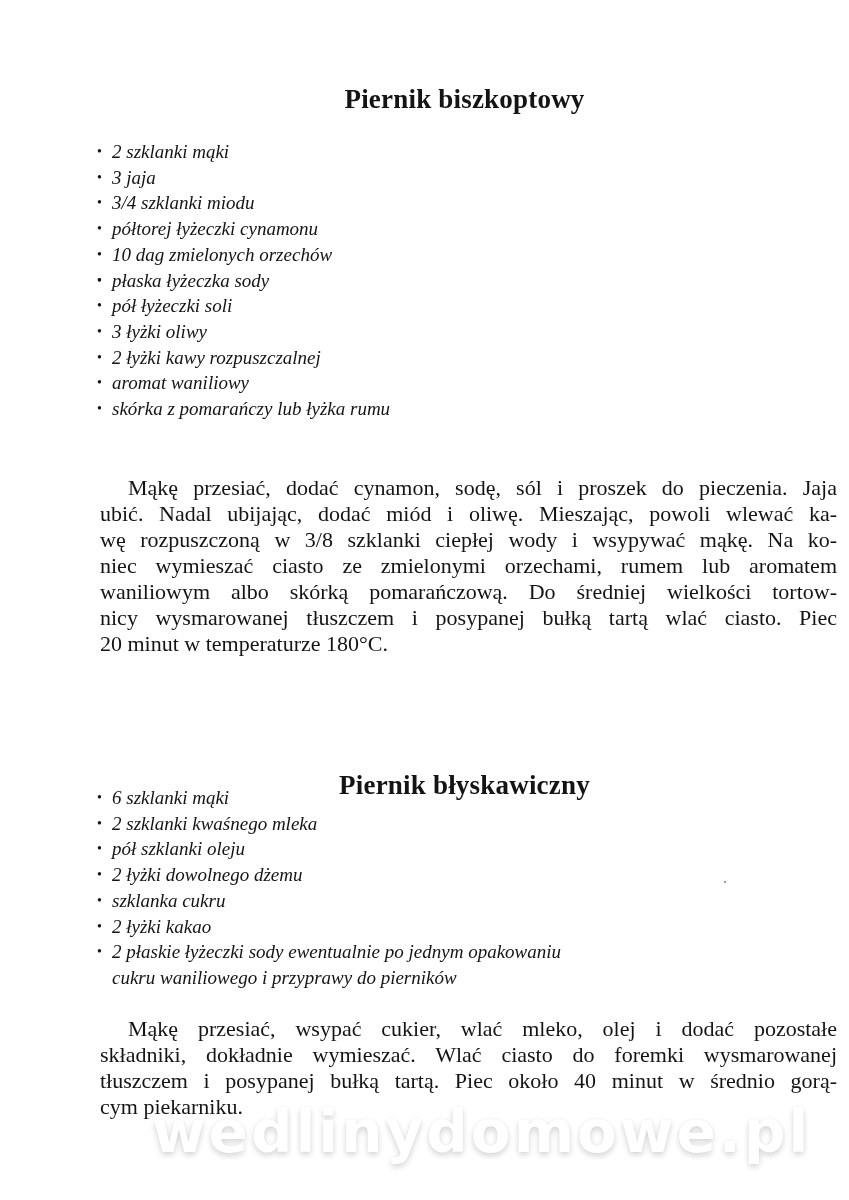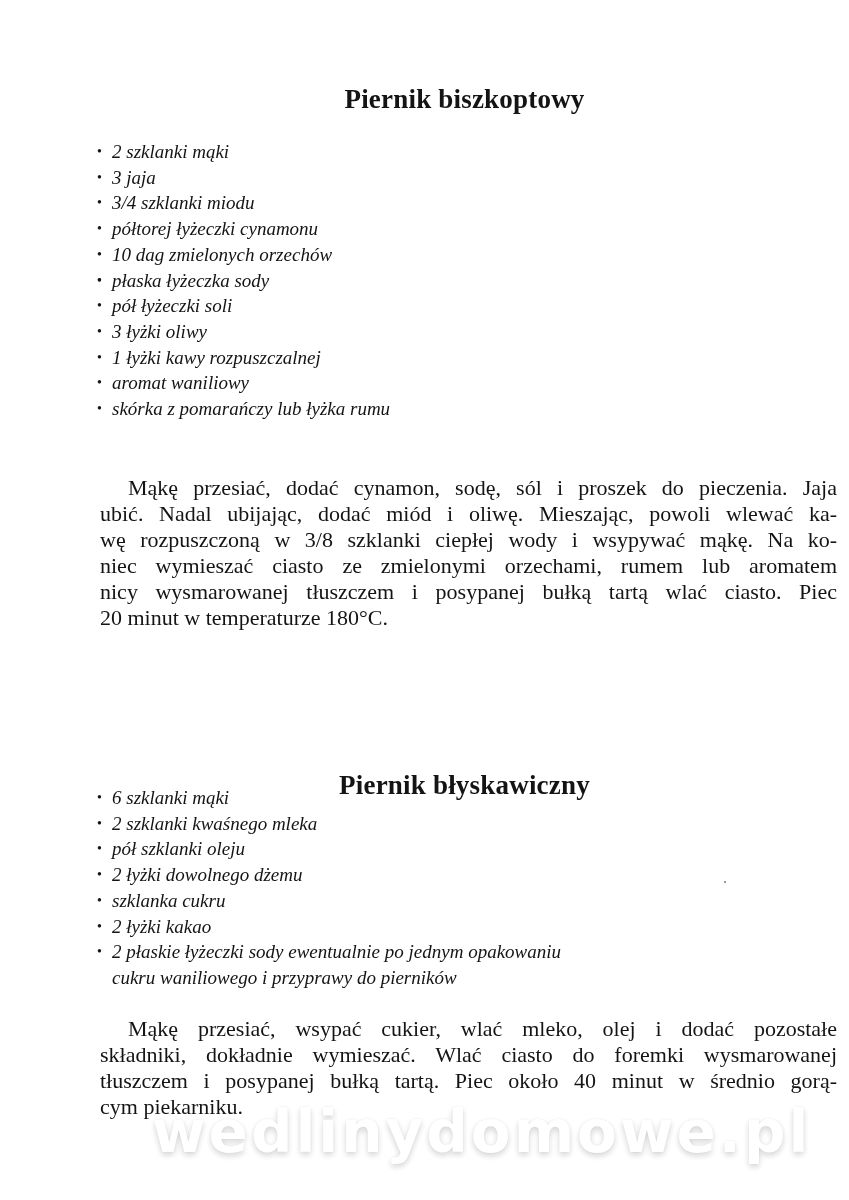--- a/index.html
+++ b/index.html
@@ -50,30 +50,31 @@
   <ul class="ingredients" style="top:139px;">
     <li><span class="bullet">•</span><span>2 szklanki mąki</span></li>
     <li><span class="bullet">•</span><span>3 jaja</span></li>
     <li><span class="bullet">•</span><span>3/4 szklanki miodu</span></li>
     <li><span class="bullet">•</span><span>półtorej łyżeczki cynamonu</span></li>
     <li><span class="bullet">•</span><span>10 dag zmielonych orzechów</span></li>
     <li><span class="bullet">•</span></li>
     <li><span class="bullet">•</span><span>płaska łyżeczka sody</span></li>
     <li><span class="bullet">•</span><span>pół łyżeczki soli</span></li>
     <li><span class="bullet">•</span><span>3 łyżki oliwy</span></li>
-    <li><span class="bullet">•</span><span>1 łyżki kawy rozpuszczalnej</span></li>
+    <li><span class="bullet">•</span><span>2 łyżki kawy rozpuszczalnej</span></li>
     <li><span class="bullet">•</span><span>aromat waniliowy</span></li>
     <li><span class="bullet">•</span><span>skórka z pomarańczy lub łyżka rumu</span></li>
   </ul>
 
   <p class="para" style="top:475px;">
     <span class="line first">Mąkę przesiać, dodać cynamon, sodę, sól i proszek do pieczenia. Jaja</span>
     <span class="line">ubić. Nadal ubijając, dodać miód i oliwę. Mieszając, powoli wlewać ka-</span>
     <span class="line">wę rozpuszczoną w 3/8 szklanki ciepłej wody i wsypywać mąkę. Na ko-</span>
     <span class="line">niec wymieszać ciasto ze zmielonymi orzechami, rumem lub aromatem</span>
+    <span class="line">waniliowym albo skórką pomarańczową. Do średniej wielkości tortow-</span>
     <span class="line">nicy wysmarowanej tłuszczem i posypanej bułką tartą wlać ciasto. Piec</span>
     <span class="line last">20 minut w temperaturze 180°C.</span>
   </p>
 
   <h1 class="title" style="top:770px;">Piernik błyskawiczny</h1>
 
   <ul class="ingredients" style="top:785px;">
     <li><span class="bullet">•</span><span>6 szklanki mąki</span></li>
     <li><span class="bullet">•</span><span>2 szklanki kwaśnego mleka</span></li>
     <li><span class="bullet">•</span><span>pół szklanki oleju</span></li>

